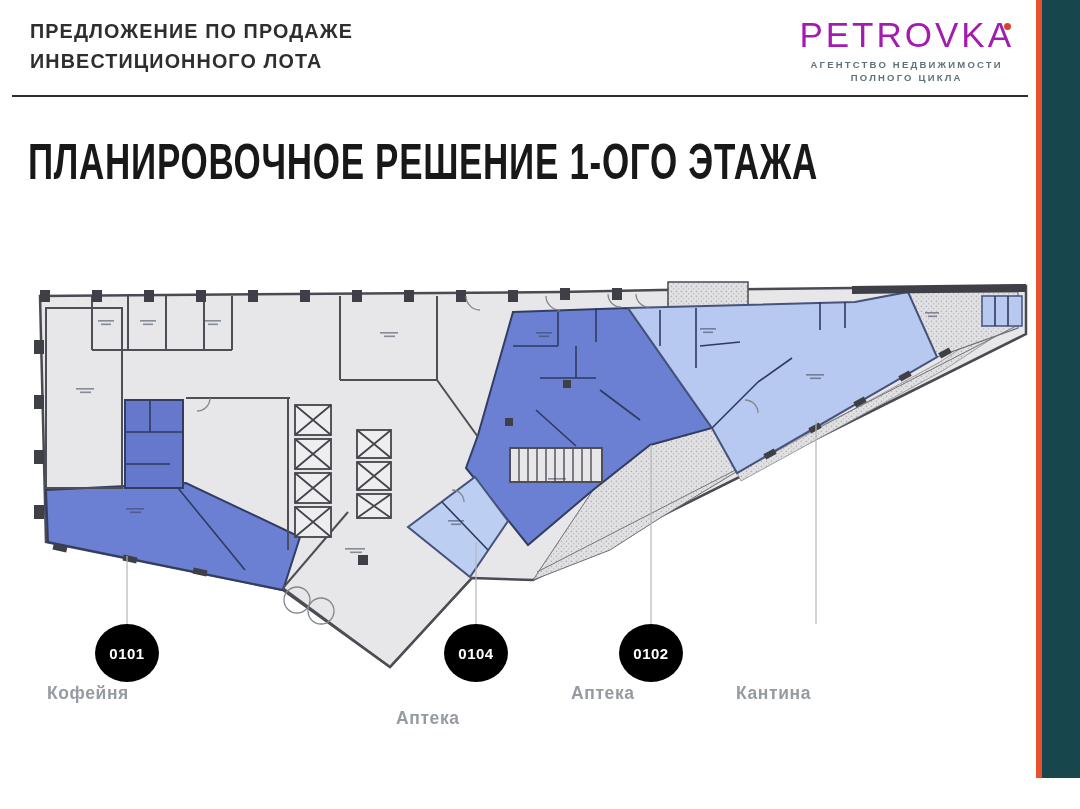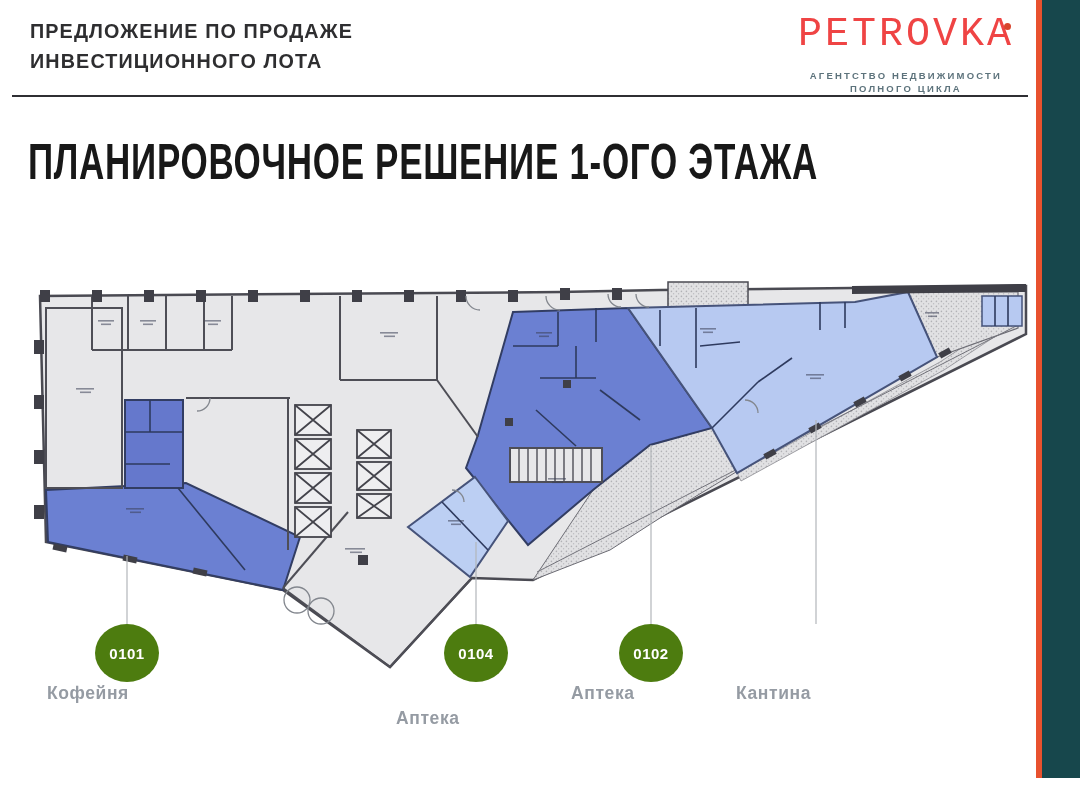--- a/index.html
+++ b/index.html
@@ -4,37 +4,37 @@
 <style>
   html,body{margin:0;padding:0;background:#ffffff;}
   .slide{position:relative;width:1080px;height:778px;background:#ffffff;overflow:hidden;
          font-family:"Liberation Sans", sans-serif;}
   
   .header-text{position:absolute;left:30px;top:16px;font-size:21px;font-weight:600;
                letter-spacing:1.2px;color:#2e2e30;line-height:30px;white-space:nowrap;
                transform:scaleX(.94);transform-origin:left top;}
   .rule{position:absolute;left:12px;top:95px;width:1016px;height:2px;background:#2f2f33;}
   .logo{position:absolute;right:66px;top:16px;text-align:center;}
-  .logo-word{position:relative;display:inline-block;font-family:Liberation Mono, monospace;
-             font-size:40px;letter-spacing:3px;color:#ef4444;line-height:38px;}
+  .logo-word{position:relative;display:inline-block;font-family:Liberation Sans, sans-serif;
+             font-size:35px;letter-spacing:3px;color:#a21caf;line-height:38px;}
   .logo-dot{position:absolute;right:3px;top:7px;width:7px;height:7px;border-radius:50%;
             background:#d8452e;}
-  .logo-tagline{margin-top:15px;font-size:9.5px;font-weight:600;letter-spacing:2.2px;
+  .logo-tagline{margin-top:4px;font-size:9.5px;font-weight:600;letter-spacing:2.2px;
                 color:#5d737c;line-height:13px;}
   
   .page-title{position:absolute;left:28px;top:133px;font-size:50px;font-weight:600;
               color:#181818;white-space:nowrap;transform:scaleX(.70);transform-origin:left top;
               letter-spacing:1px;}
   
   .stripe-orange{position:absolute;left:1036px;top:0;width:6px;height:809px;background:#e8512e;}
   .stripe-teal{position:absolute;left:1042px;top:0;width:38px;height:809px;background:#17474c;}
   
   .plan{position:absolute;left:0;top:250px;width:1080px;height:440px;}
   
-  .lot-circle{position:absolute;width:64px;height:58px;border-radius:50%;background:#4d7c0f;
+  .lot-circle{position:absolute;width:64px;height:58px;border-radius:50%;background:#000000;
               color:#ffffff;font-size:15px;font-weight:700;letter-spacing:.5px;
               display:flex;align-items:center;justify-content:center;}
   .lot-label{position:absolute;width:160px;text-align:left;font-size:17.5px;font-weight:600;
              color:#959ba3;letter-spacing:.6px;}
 </style>
 </head>
 <body>
 
 <div class="slide">
 

